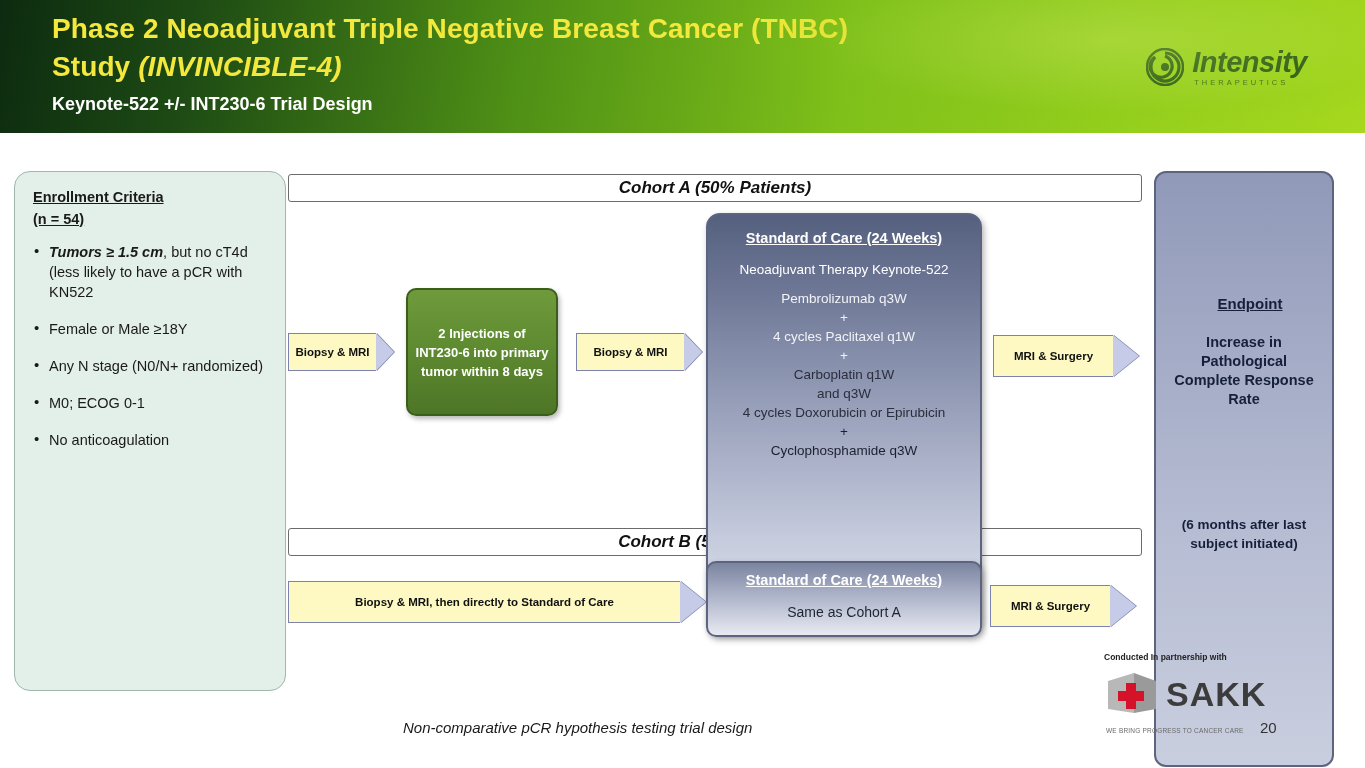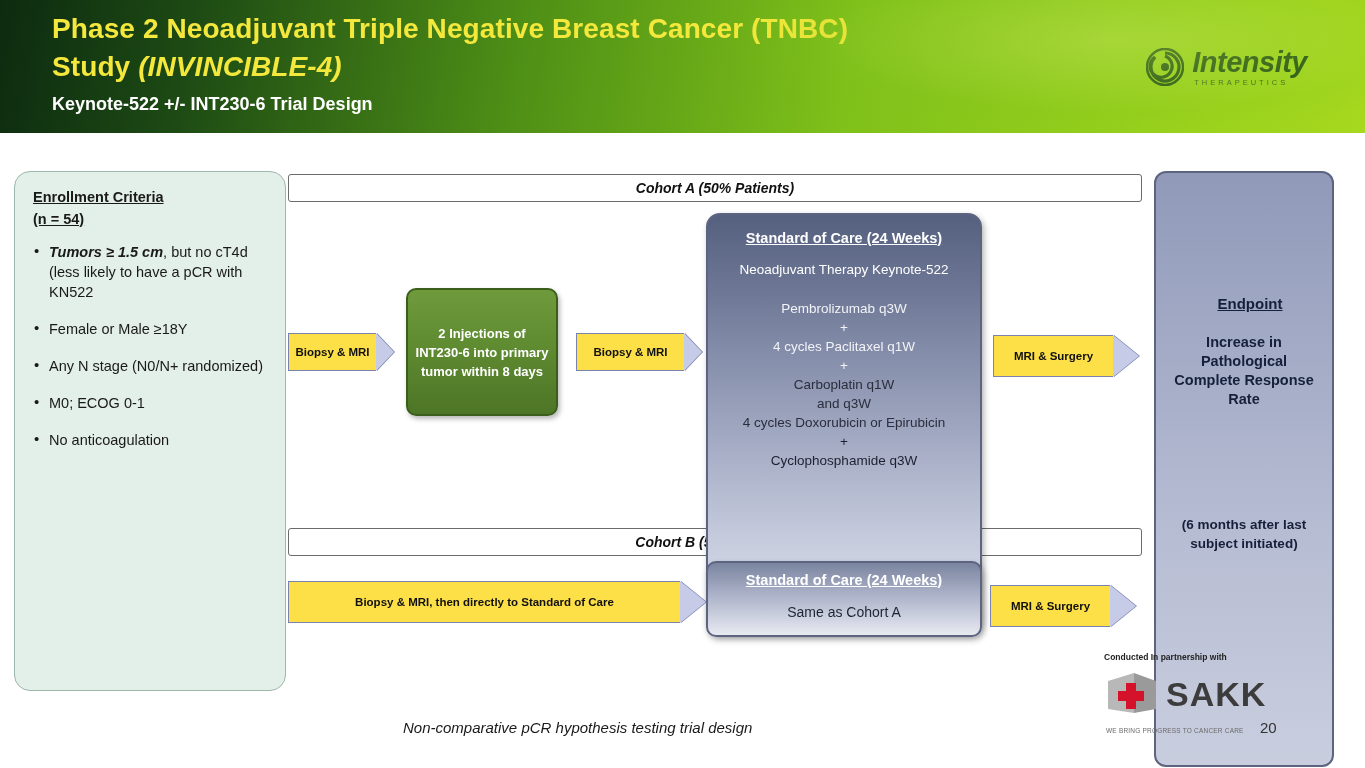--- a/index.html
+++ b/index.html
@@ -138,40 +138,40 @@
   
   .cohort-bar {
     position: absolute;
     height: 26px;
     background: #ffffff;
     border: 1px solid #6b6b6b;
     border-radius: 3px;
     display: flex;
     align-items: center;
     justify-content: center;
-    font-size: 14px;
+    font-size: 17px;
     font-style: italic;
     font-weight: bold;
     color: #111111;
   }
   #cohort-a-bar { left: 288px; top: 41px; width: 852px; }
   #cohort-b-bar { left: 288px; top: 395px; width: 852px; }
 
   
   .arrow {
     position: absolute;
     display: flex;
     align-items: center;
     color: #111111;
     font-weight: bold;
     font-size: 11.5px;
     box-sizing: border-box;
   }
   .arrow .arrow-body {
-    background: #fde047;
+    background: #fef9c3;
     border: 1px solid #7b82ad;
     border-right: none;
     height: 100%;
     display: flex;
     align-items: center;
     justify-content: center;
     box-sizing: border-box;
     padding: 7px 4px;
   }
   .arrow .arrow-head {
@@ -243,21 +243,21 @@
     text-decoration: underline;
     margin-top: 5px;
   }
   .soc-line {
     font-size: 13.5px;
     color: #ffffff;
     line-height: 19px;
     margin-top: 14px;
   }
   .soc-body {
-    margin-top: 20px;
+    margin-top: 10px;
   }
   .soc-body div {
     font-size: 13.5px;
     line-height: 19px;
     color: #f2f3f7;
   }
   .soc-body div.dark {
     color: #2a2e3d;
   }
   .soc-body div.darker {

